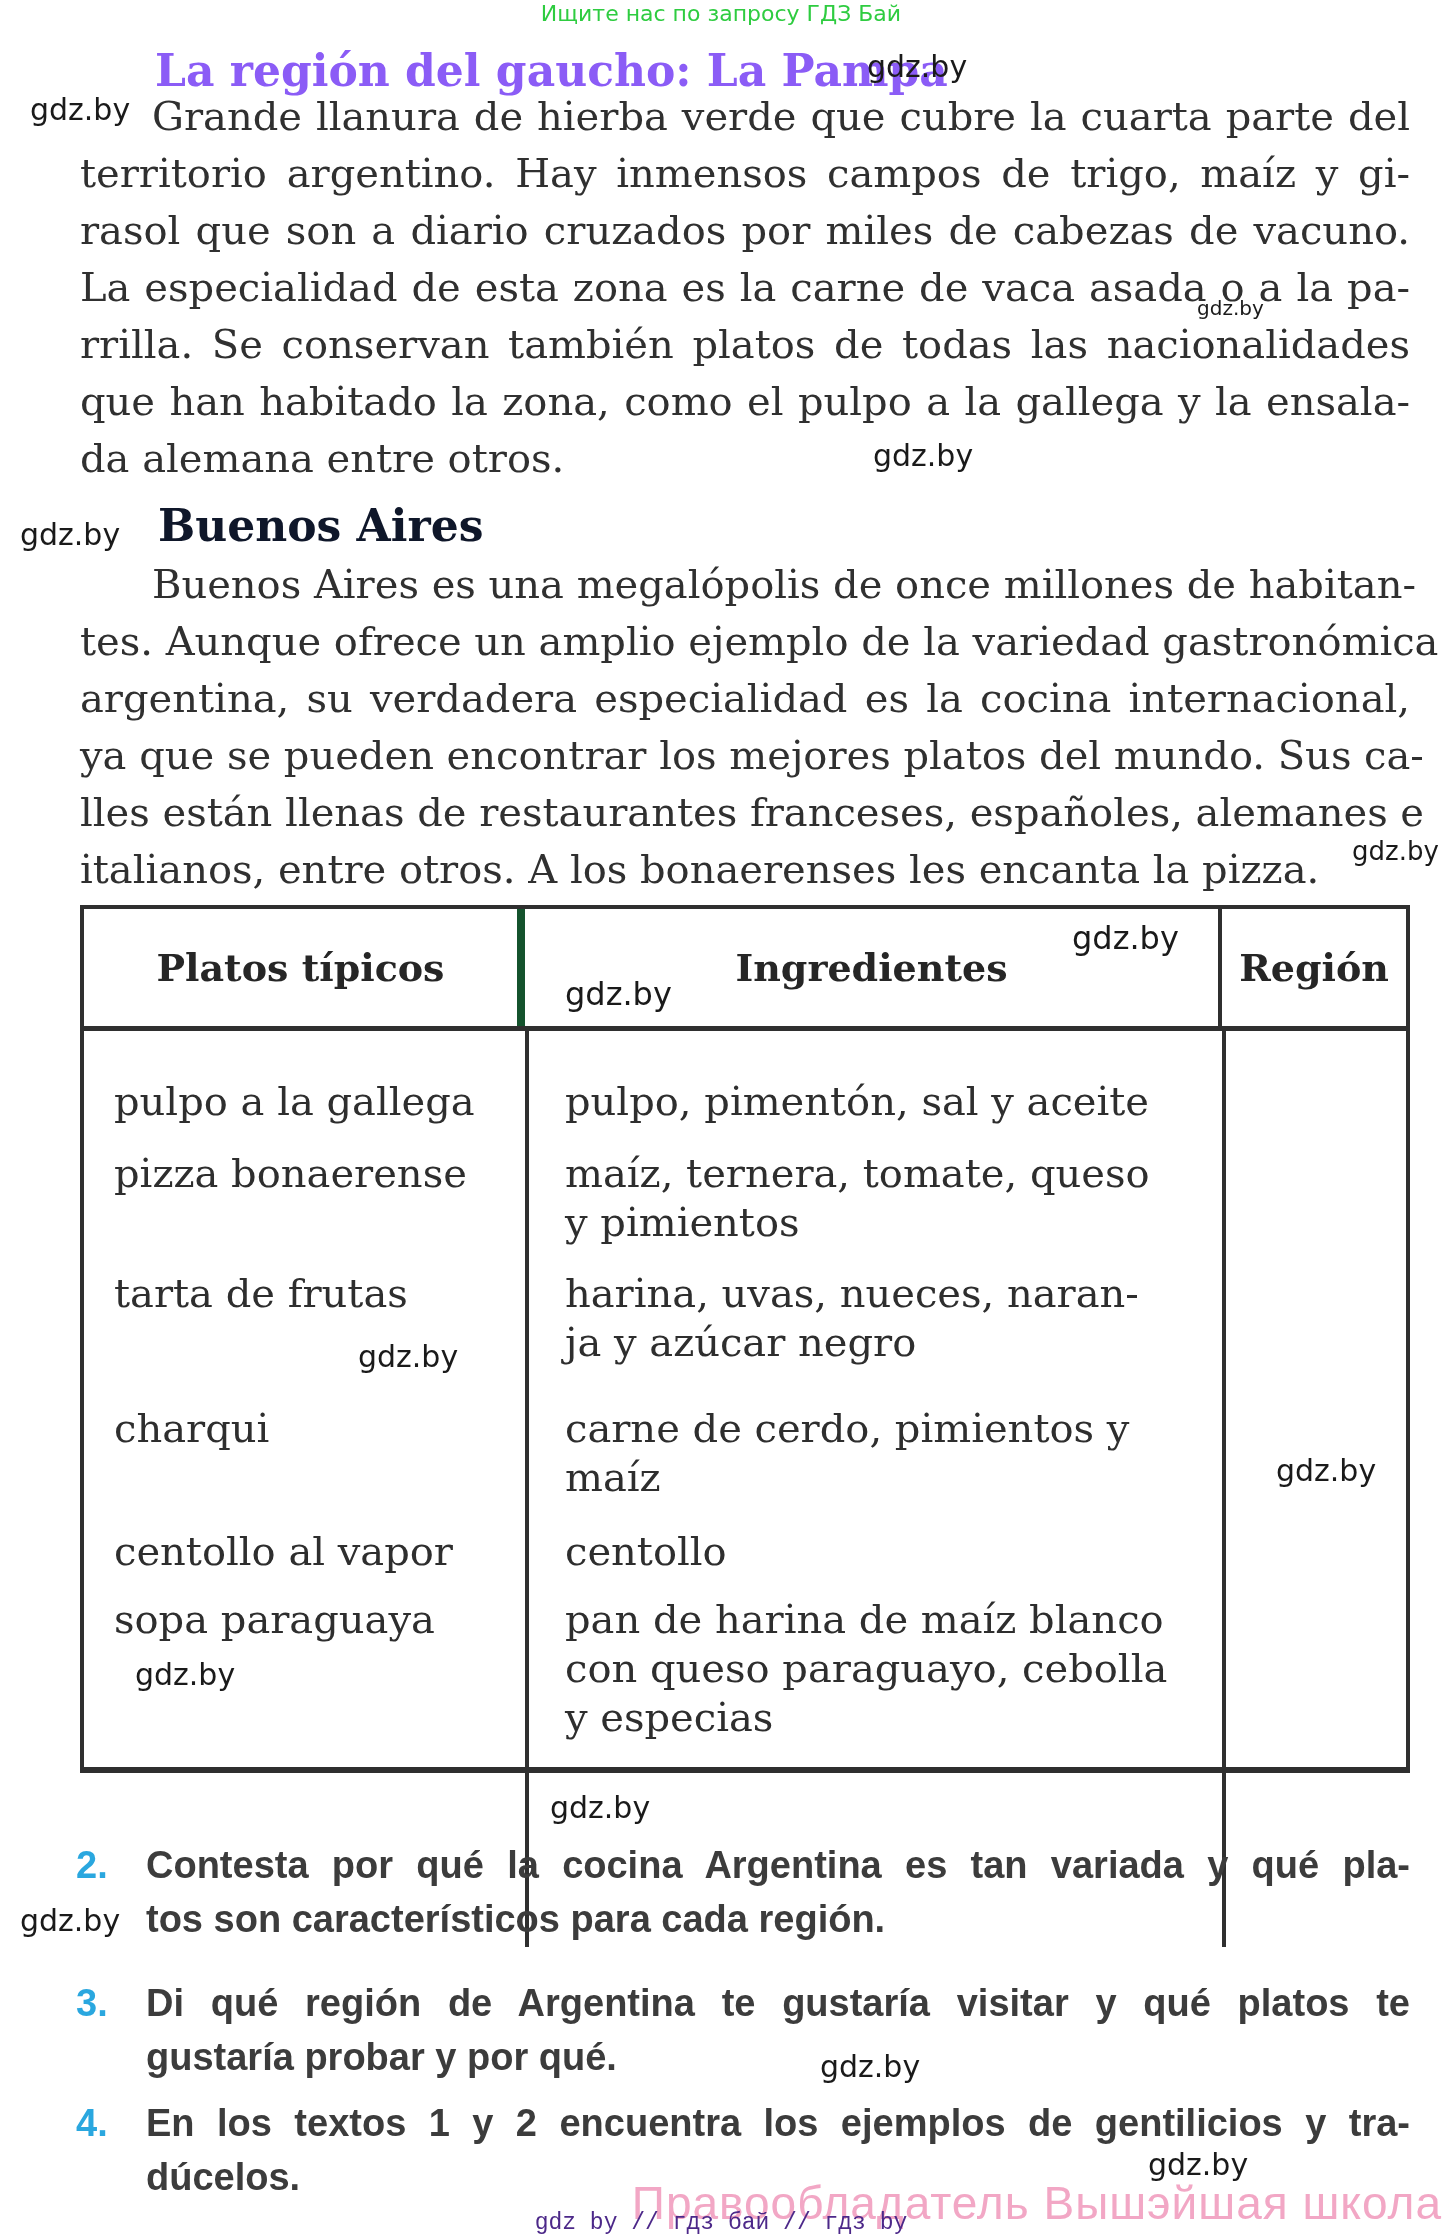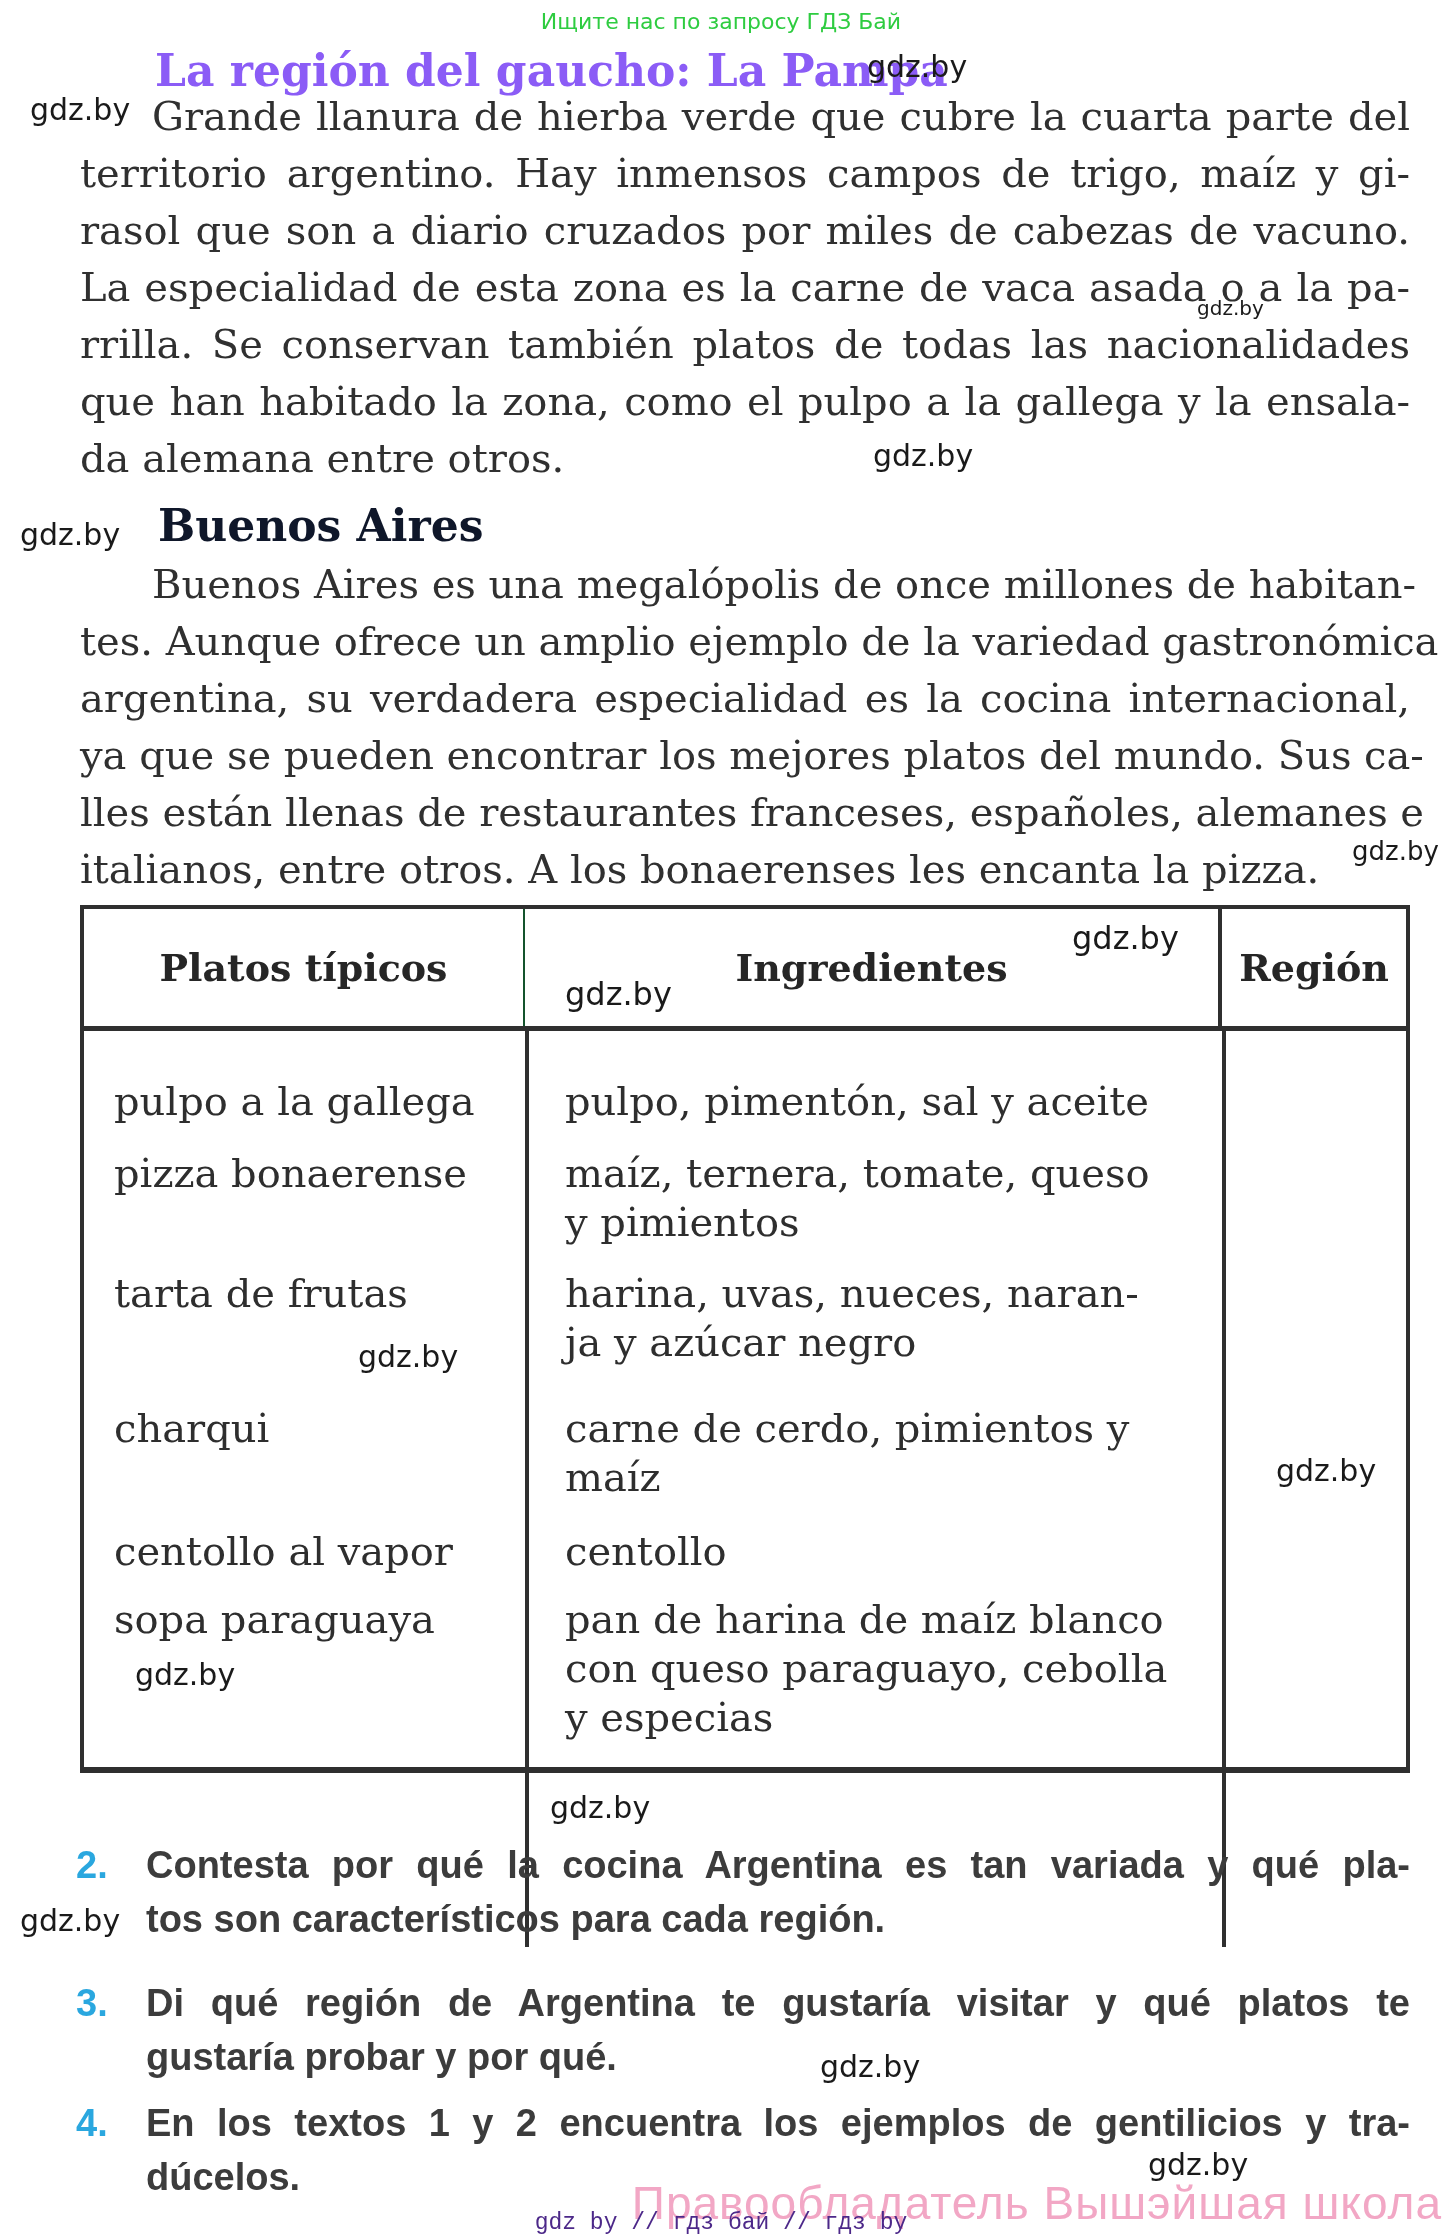--- a/index.html
+++ b/index.html
@@ -3,21 +3,21 @@
 <meta charset="utf-8">
 <style>
   html,body{margin:0;padding:0;background:#e8e8e8;}
   .page{
     position:relative;width:1442px;height:2239px;margin:0 auto;
     background:#ffffff;overflow:hidden;
     font-family:"DejaVu Serif",serif;color:#2e2e2e;
   }
   
   .banner{
-    position:absolute;top:8px;left:0;width:100%;text-align:center;
+    position:absolute;top:0;left:0;width:100%;text-align:center;
     font-family:"DejaVu Sans",sans-serif;font-size:22px;line-height:28px;
   }
   
   .h-title{
     position:absolute;left:155px;top:48px;margin:0;
     font-family:"DejaVu Serif",serif;font-weight:bold;font-size:44px;line-height:46px;color:#8b5cf6;
   }
   .h-sub{
     position:absolute;left:158px;top:503px;margin:0;
     font-family:"DejaVu Serif",serif;font-weight:bold;font-size:44px;line-height:46px;color:#0f172a;
@@ -35,21 +35,21 @@
     box-sizing:border-box;border:4px solid #2f2f2f;border-bottom-width:6px;
   }
   .t-head{
     display:grid;grid-template-columns:441px 697px auto;
     height:117px;border-bottom:5px solid #2f2f2f;box-sizing:content-box;
   }
   .t-head .hc{
     display:flex;align-items:center;justify-content:center;
     font-weight:bold;font-size:38px;color:#262626;
   }
-  .t-head .hc.b1{border-right:2px solid #14532d;}
+  .t-head .hc.b1{border-right:8px solid #14532d;}
   .t-head .hc.b2{border-right:4px solid #2f2f2f;}
   .t-body{position:relative;height:916px;}
   .t-col-borders{
     position:absolute;top:0;bottom:0;left:0;width:100%;pointer-events:none;
   }
   .t-col-borders .v1{position:absolute;left:441px;top:0;bottom:0;width:4px;background:#2f2f2f;}
   .t-col-borders .v2{position:absolute;left:1138px;top:0;bottom:0;width:4px;background:#2f2f2f;}
   .t-rows{padding-top:46px;}
   .t-row{display:grid;grid-template-columns:441px 697px auto;}
   .t-row .dish{padding-left:30px;font-size:40px;line-height:49px;}

